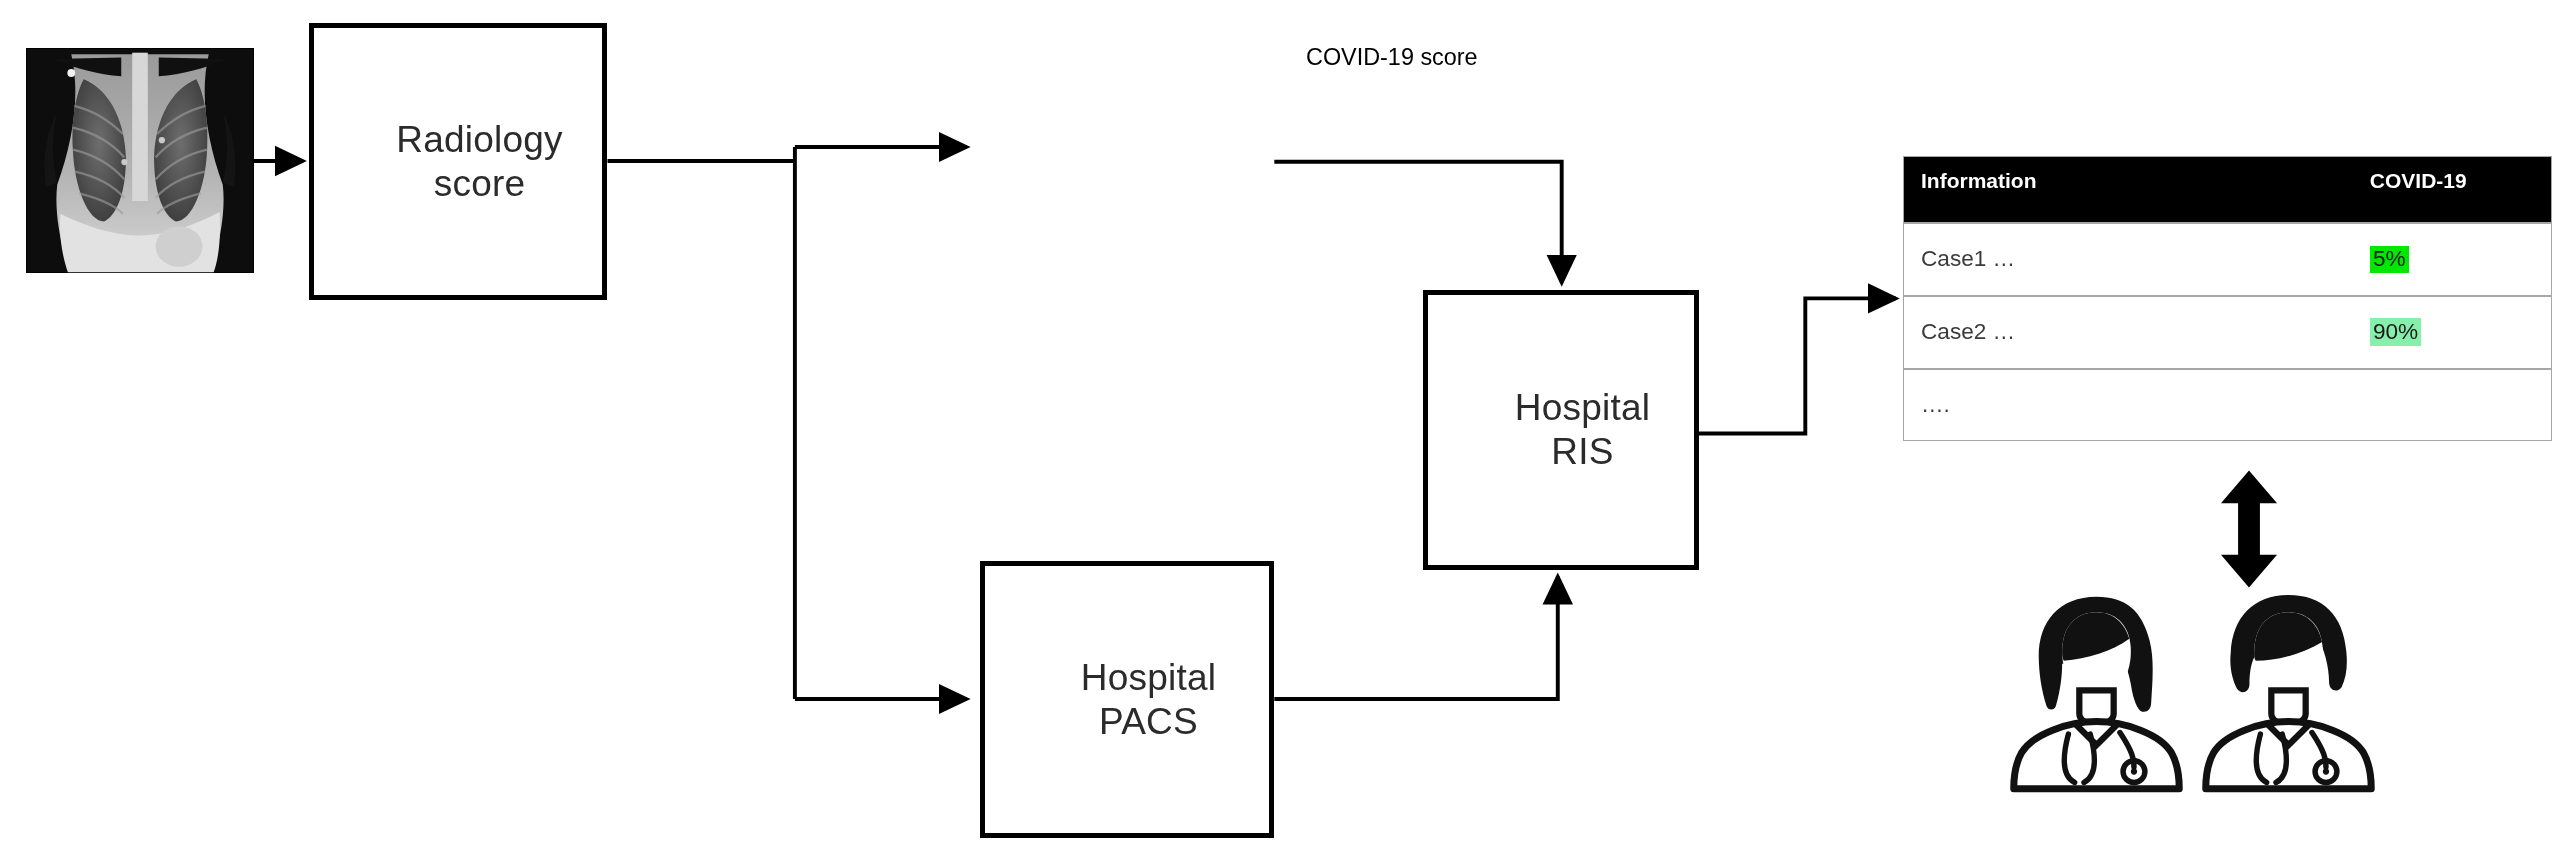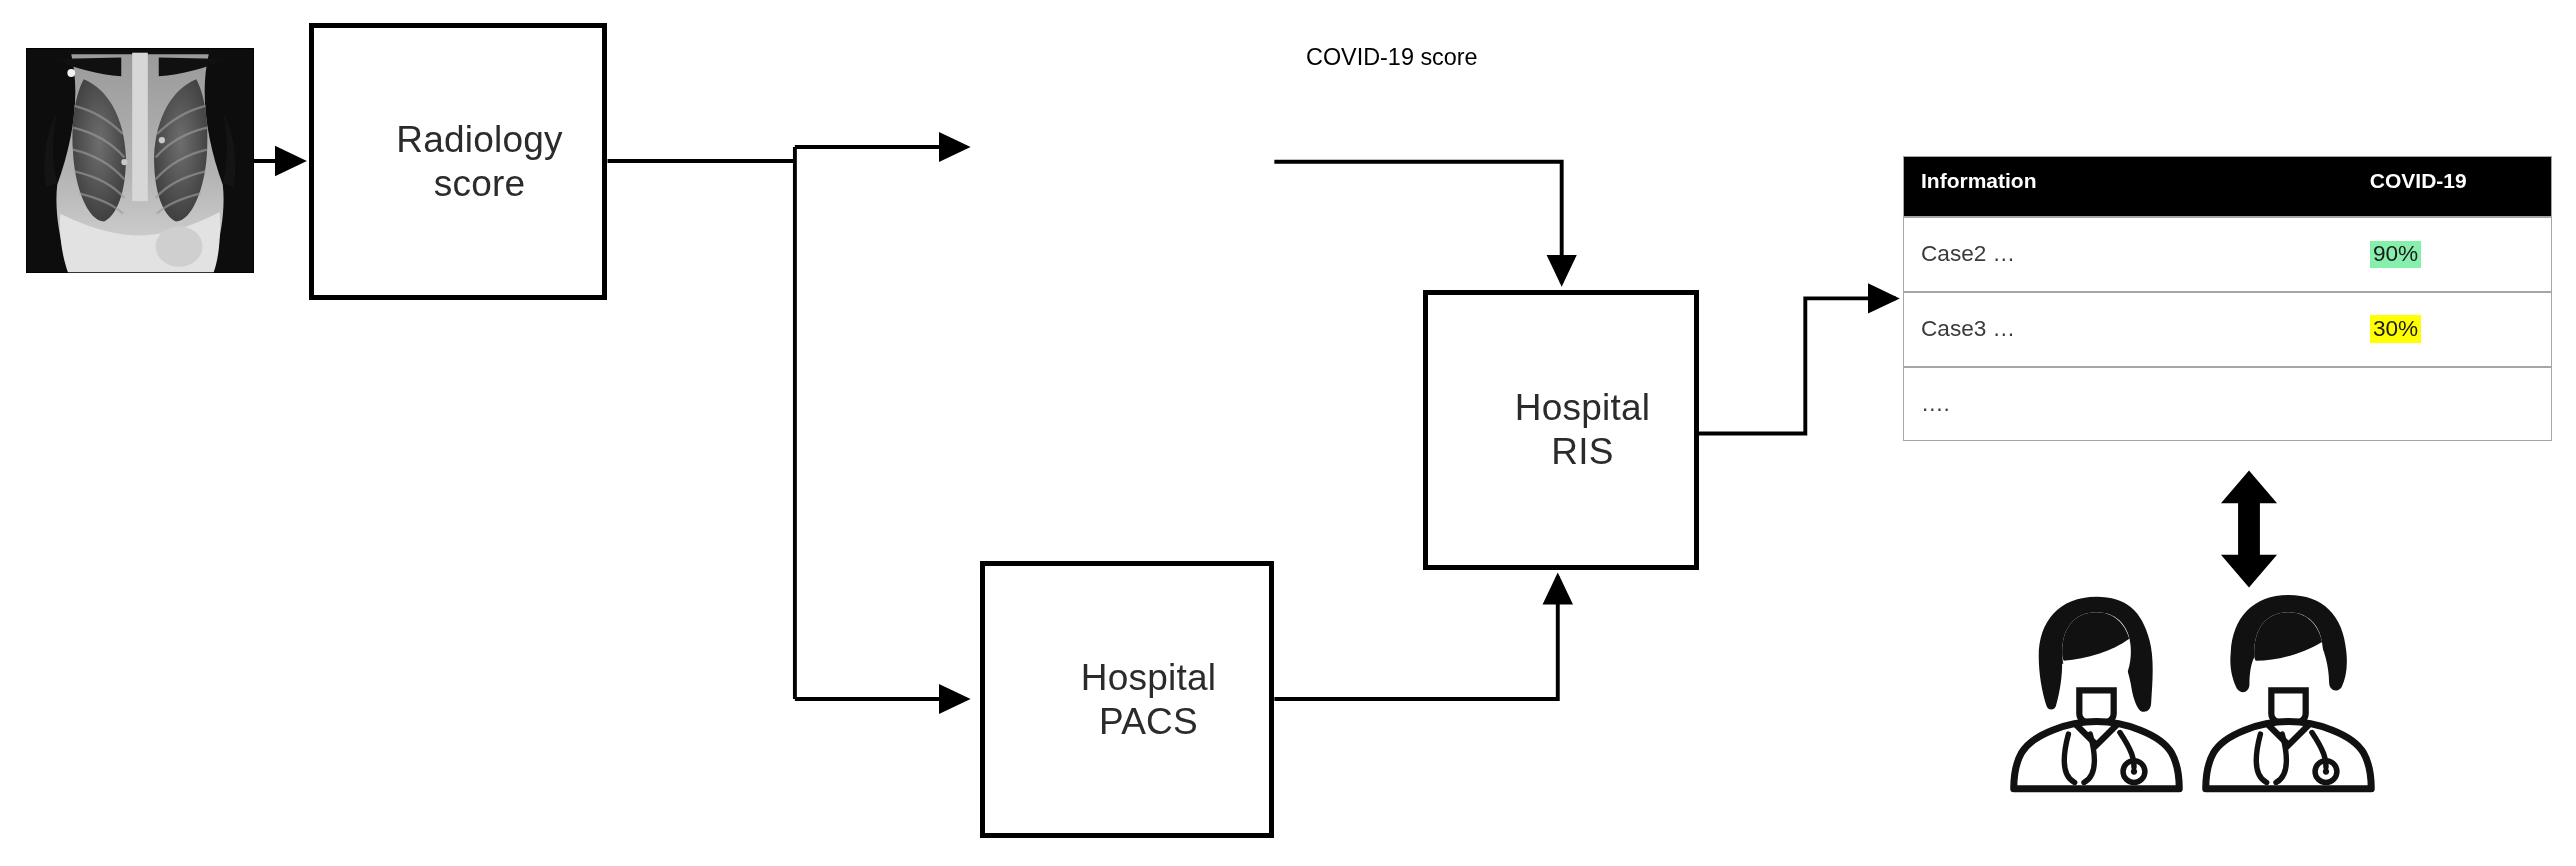--- a/index.html
+++ b/index.html
@@ -66,21 +66,21 @@
     height: 100%;
     border-collapse: collapse;
     table-layout: fixed;
   }
   .res-table th {
     background: #000000;
     color: #ffffff;
     font-size: 21px;
     font-weight: bold;
     text-align: left;
-    padding: 0 0 12px 17px;
+    padding: 0 0 18px 17px;
     height: 47px;
     border: none;
   }
   .res-table th.col-score { padding-left: 0; text-align: left; }
   .res-table td {
     font-size: 22.6px;
     color: #3b3b3b;
     padding: 0 0 0 17px;
     height: 47px;
     border-top: 2.3px solid #a6a6a6;
@@ -205,26 +205,26 @@
           <col style="width:28%">
         </colgroup>
       <thead>
         <tr>
           <th>Information</th>
           <th class="col-score">COVID-19</th>
         </tr>
       </thead>
       <tbody id="table-body">
           <tr>
+            <td>Case1 …</td>
+            <td class="col-score"><span class="hl" style="background: rgb(0, 232, 0);">5%</span></td>
+          </tr>
+          <tr>
             <td>Case2 …</td>
             <td class="col-score"><span class="hl" style="background: #86efac;">90%</span></td>
-          </tr>
-          <tr>
-            <td>Case3 …</td>
-            <td class="col-score"><span class="hl" style="background: rgb(255, 255, 0);">30%</span></td>
           </tr>
           <tr>
             <td>….</td>
             <td class="col-score"></td>
           </tr>
         </tbody>
     </table>
   </div>
 
   <div class="dbl-arrow" style="left:2216px; top:469px; width:66px; height:120px;">

